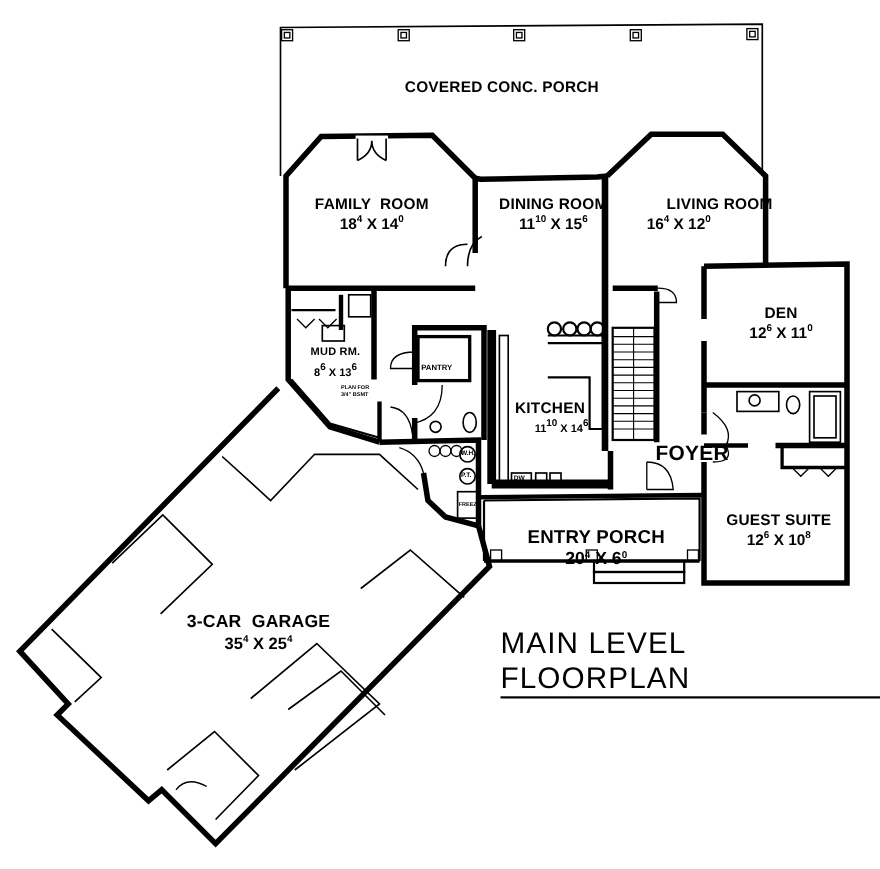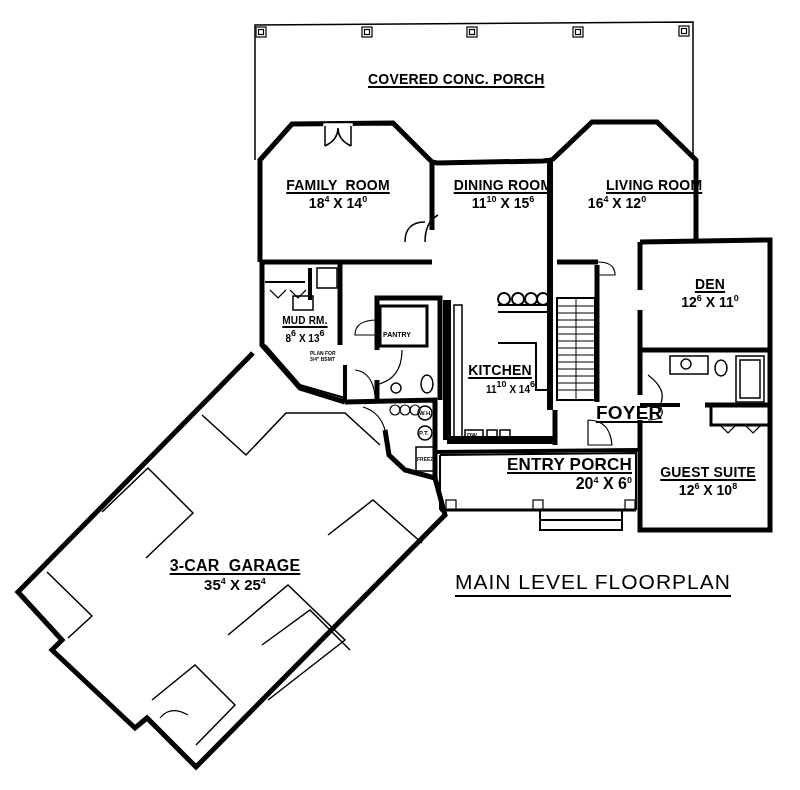--- a/index.html
+++ b/index.html
@@ -1,23 +1,23 @@
 <!DOCTYPE html>
 <html><head>
   <meta charset="utf-8">
   <style>
     html, body { margin: 0; padding: 0; background: #ffffff; }
     body { width: 800px; height: 790px; position: relative; overflow: hidden; font-family: "Liberation Sans", sans-serif; }
     #plan { position: absolute; left: 0; top: 0; width: 800px; height: 790px; }
     .lbl { position: absolute; font-family: "Liberation Sans", sans-serif; font-weight: bold; color: #000; white-space: nowrap; line-height: 1; }
-    .room-name { font-size: 14px; text-decoration: underline; text-decoration-thickness: 2px; text-underline-offset: 2px; letter-spacing: 0.2px; }
+    .room-name { font-size: 14px; text-decoration-thickness: 2px; text-underline-offset: 2px; letter-spacing: 0.2px; }
     .room-dim { font-size: 14px; margin-top: 3px; }
     .room-dim sup { font-size: 9px; vertical-align: 6px; }
     .room { position: absolute; text-align: center; }
-    .title { position: absolute; left: 455px; top: 570px; font-family: "Liberation Sans", sans-serif; font-size: 21px; font-weight: normal; letter-spacing: 1px; border-bottom: 2px solid #000; padding-bottom: 1px; color: #000; }
+    .title { position: absolute; left: 455px; top: 570px; font-family: "Liberation Sans", sans-serif; font-size: 27px; font-weight: normal; letter-spacing: 1px; border-bottom: 2px solid #000; padding-bottom: 1px; color: #000; }
     .tiny { position: absolute; font-size: 6px; font-weight: bold; font-family: "Liberation Sans", sans-serif; color: #000; }
   </style>
 </head>
 <body>
 
 <svg id="plan" viewBox="0 0 800 790" xmlns="http://www.w3.org/2000/svg" fill="none" stroke="#000" stroke-linejoin="miter">
 
   <g>
     <polyline points="255,160 255,25 693,22 693,160" stroke-width="1.5"></polyline>
     <g stroke-width="1.2">
@@ -217,21 +217,21 @@
 
 <div class="lbl" style="left:383px;top:331px;font-size:7px;">PANTRY</div>
 
 <div class="room" style="left:465px;top:363px;width:70px;">
   <div class="lbl room-name" style="position:static;font-size:14px;">KITCHEN</div>
   <div class="lbl room-dim" style="position:static;font-size:10px;text-align:right;"><span>11</span><sup>10</sup> <span>X</span> <span>14</span><sup>6</sup></div>
 </div>
 
 <div class="lbl room-name" style="left:596px;top:403px;font-size:19px;">FOYER</div>
 
-<div class="room" style="left:452px;top:456px;width:180px;text-align:right;">
+<div class="room" style="left:452px;top:480px;width:180px;">
   <div class="lbl room-name" style="position:static;font-size:17px;">ENTRY PORCH</div>
   <div class="lbl room-dim" style="position:static;font-size:16px;"><span>20</span><sup>4</sup> <span>X</span> <span>6</span><sup>0</sup></div>
 </div>
 
 <div class="room" style="left:648px;top:465px;width:120px;">
   <div class="lbl room-name" style="position:static;">GUEST SUITE</div>
   <div class="lbl room-dim" style="position:static;"><span>12</span><sup>6</sup> <span>X</span> <span>10</span><sup>8</sup></div>
 </div>
 
 <div class="room" style="left:150px;top:558px;width:170px;">

